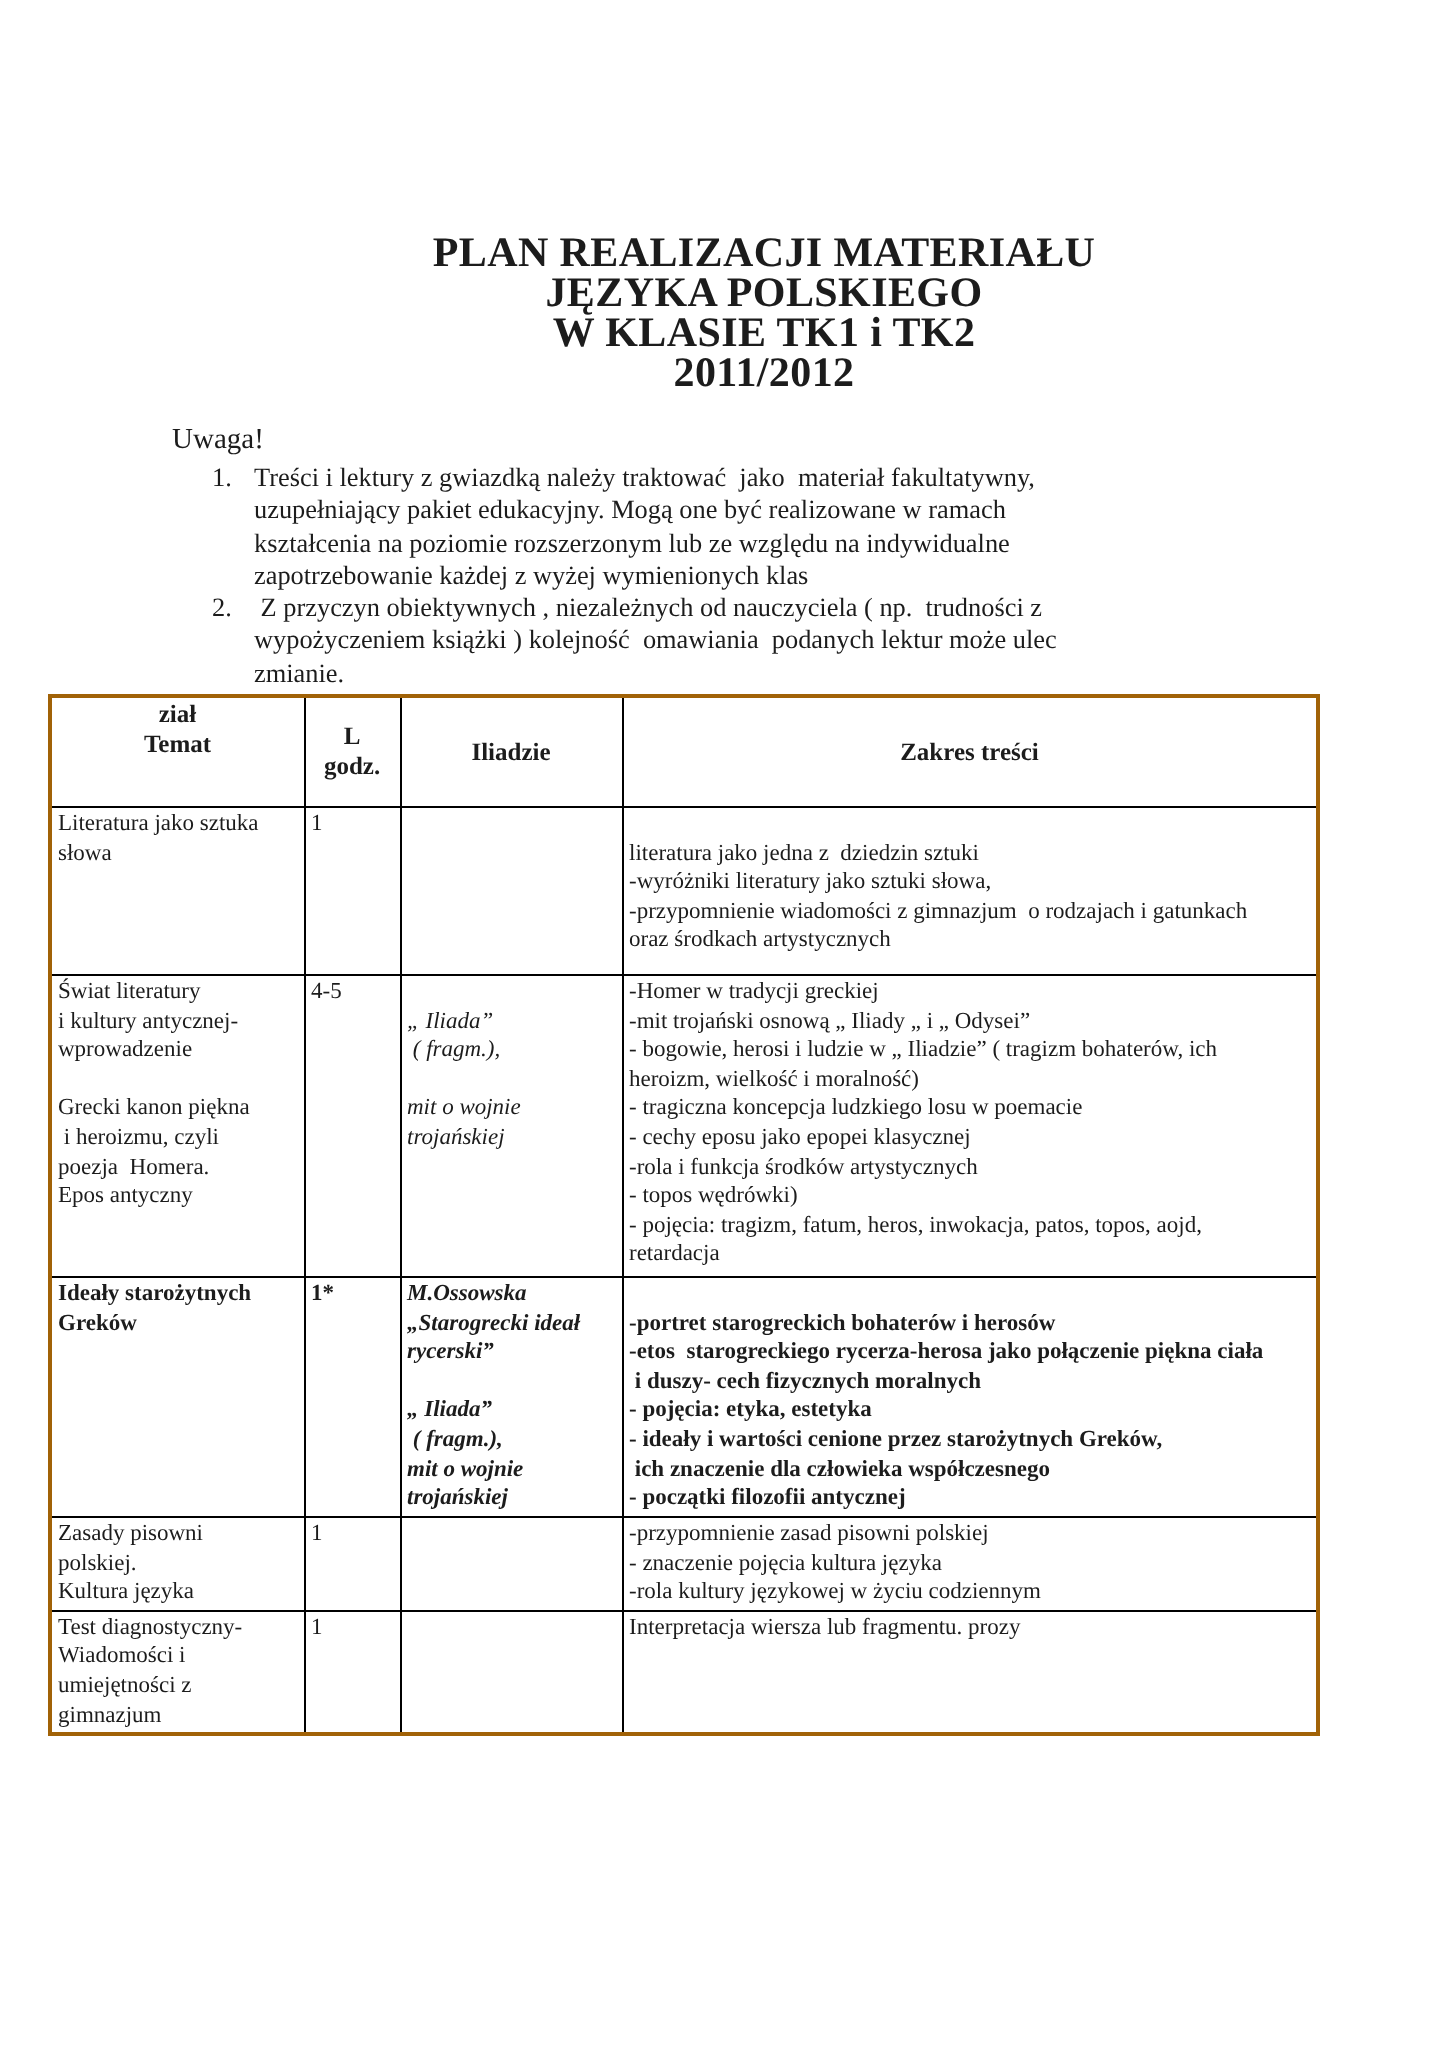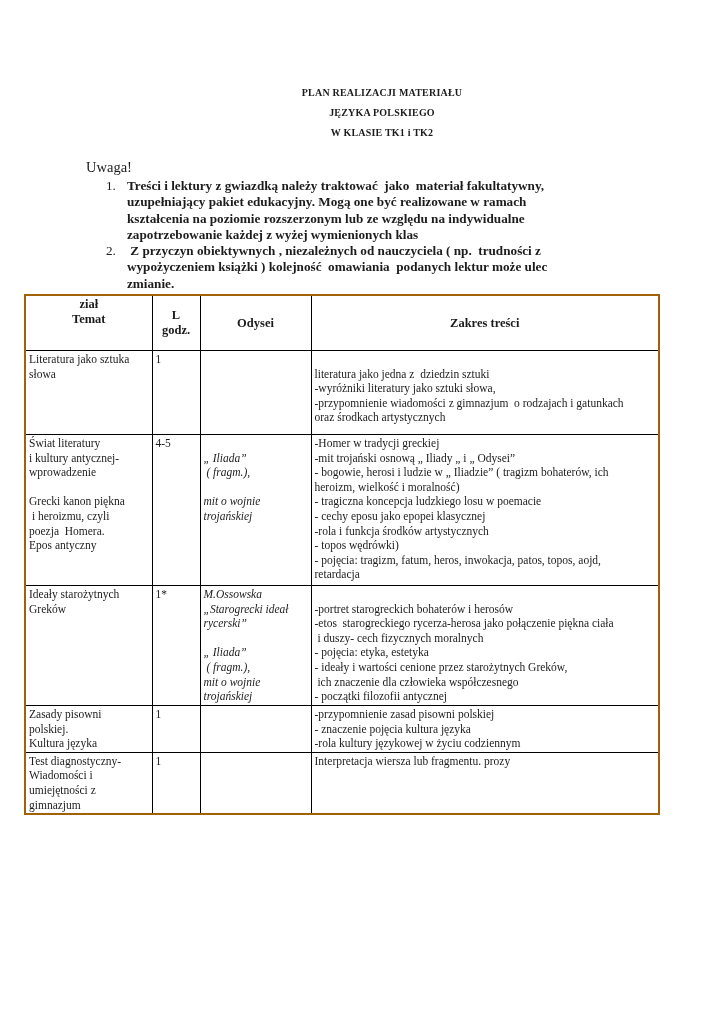--- a/index.html
+++ b/index.html
@@ -6,24 +6,24 @@
   .page {
     position: relative;
     width: 724px;
     height: 1024px;
     background: #ffffff;
     color: #1c1c1c;
     font-family: "Liberation Serif", serif;
     overflow: hidden;
   }
   .doc-title {
-    margin: 83px 0 0 0;
+    margin: 116px 0 0 0;
     text-align: center;
     font-weight: bold;
-    font-size: 10px;
+    font-size: 21px;
     line-height: 20px;
     letter-spacing: 0.2px;
     padding-left: 40px;
   }
   .notice-heading {
     margin: 16px 0 0 86px;
     font-weight: normal;
     font-size: 14.5px;
     line-height: 17px;
   }
@@ -35,21 +35,20 @@
     font-size: 13.2px;
     line-height: 16.3px;
   }
   .notice-item-number {
     flex: 0 0 21px;
     text-align: left;
   }
   .notice-item-text {
     flex: 1;
     white-space: pre-wrap;
-    font-weight: bold;
   }
   table.curriculum {
     margin: 2px 0 0 24px;
     width: 634px;
     table-layout: fixed;
     border-collapse: collapse;
     border: 2px solid #a16207;
   }
   table.curriculum th, table.curriculum td {
     border: 1px solid #000;
@@ -67,33 +66,34 @@
     font-weight: bold;
     text-align: center;
     vertical-align: middle;
     height: 52px;
   }
   table.curriculum th.th-temat { vertical-align: top; }
   td.cell-lektury { font-style: italic; }
   tr.r1 { height: 64px; }
   tr.r2 { height: 84px; padding-left: 48px; }
   tr.r3 { height: 151px; margin-top: 35px; }
-  tr.r4 { height: 120px; }
+  tr.r4 { height: 120px; font-weight: bold; }
   tr.r5 { height: 40px; }
   tr.r6 { height: 53px; margin-left: 16px; }
 </style>
 </head>
 <body>
 
 <div class="page">
 
   <div class="doc-title">
     <div>PLAN REALIZACJI MATERIAŁU</div>
     <div>JĘZYKA POLSKIEGO</div>
     <div>W KLASIE TK1 i TK2</div>
+    <div>2011/2012</div>
   </div>
 
   <div class="notice-heading">Uwaga!</div>
 
   <div class="notice-list">
     <div class="notice-item">
       <span class="notice-item-number">1.</span>
       <div class="notice-item-text">Treści i lektury z gwiazdką należy traktować  jako  materiał fakultatywny,
 uzupełniający pakiet edukacyjny. Mogą one być realizowane w ramach
 kształcenia na poziomie rozszerzonym lub ze względu na indywidualne
@@ -113,21 +113,21 @@
       <col style="width:48px">
       <col style="width:111px">
       <col style="width:348px">
     </colgroup>
     <thead>
       <tr>
         <th class="th-temat">ział
 Temat</th>
         <th>L
 godz.</th>
-        <th>Odysei</th>
+        <th>Iliadzie</th>
         <th>Zakres treści</th>
       </tr>
     </thead>
     <tbody>
       <tr class="r2">
         <td class="cell-temat">Literatura jako sztuka
 słowa</td>
         <td class="cell-godz">1</td>
         <td class="cell-lektury"></td>
         <td class="cell-zakres">

